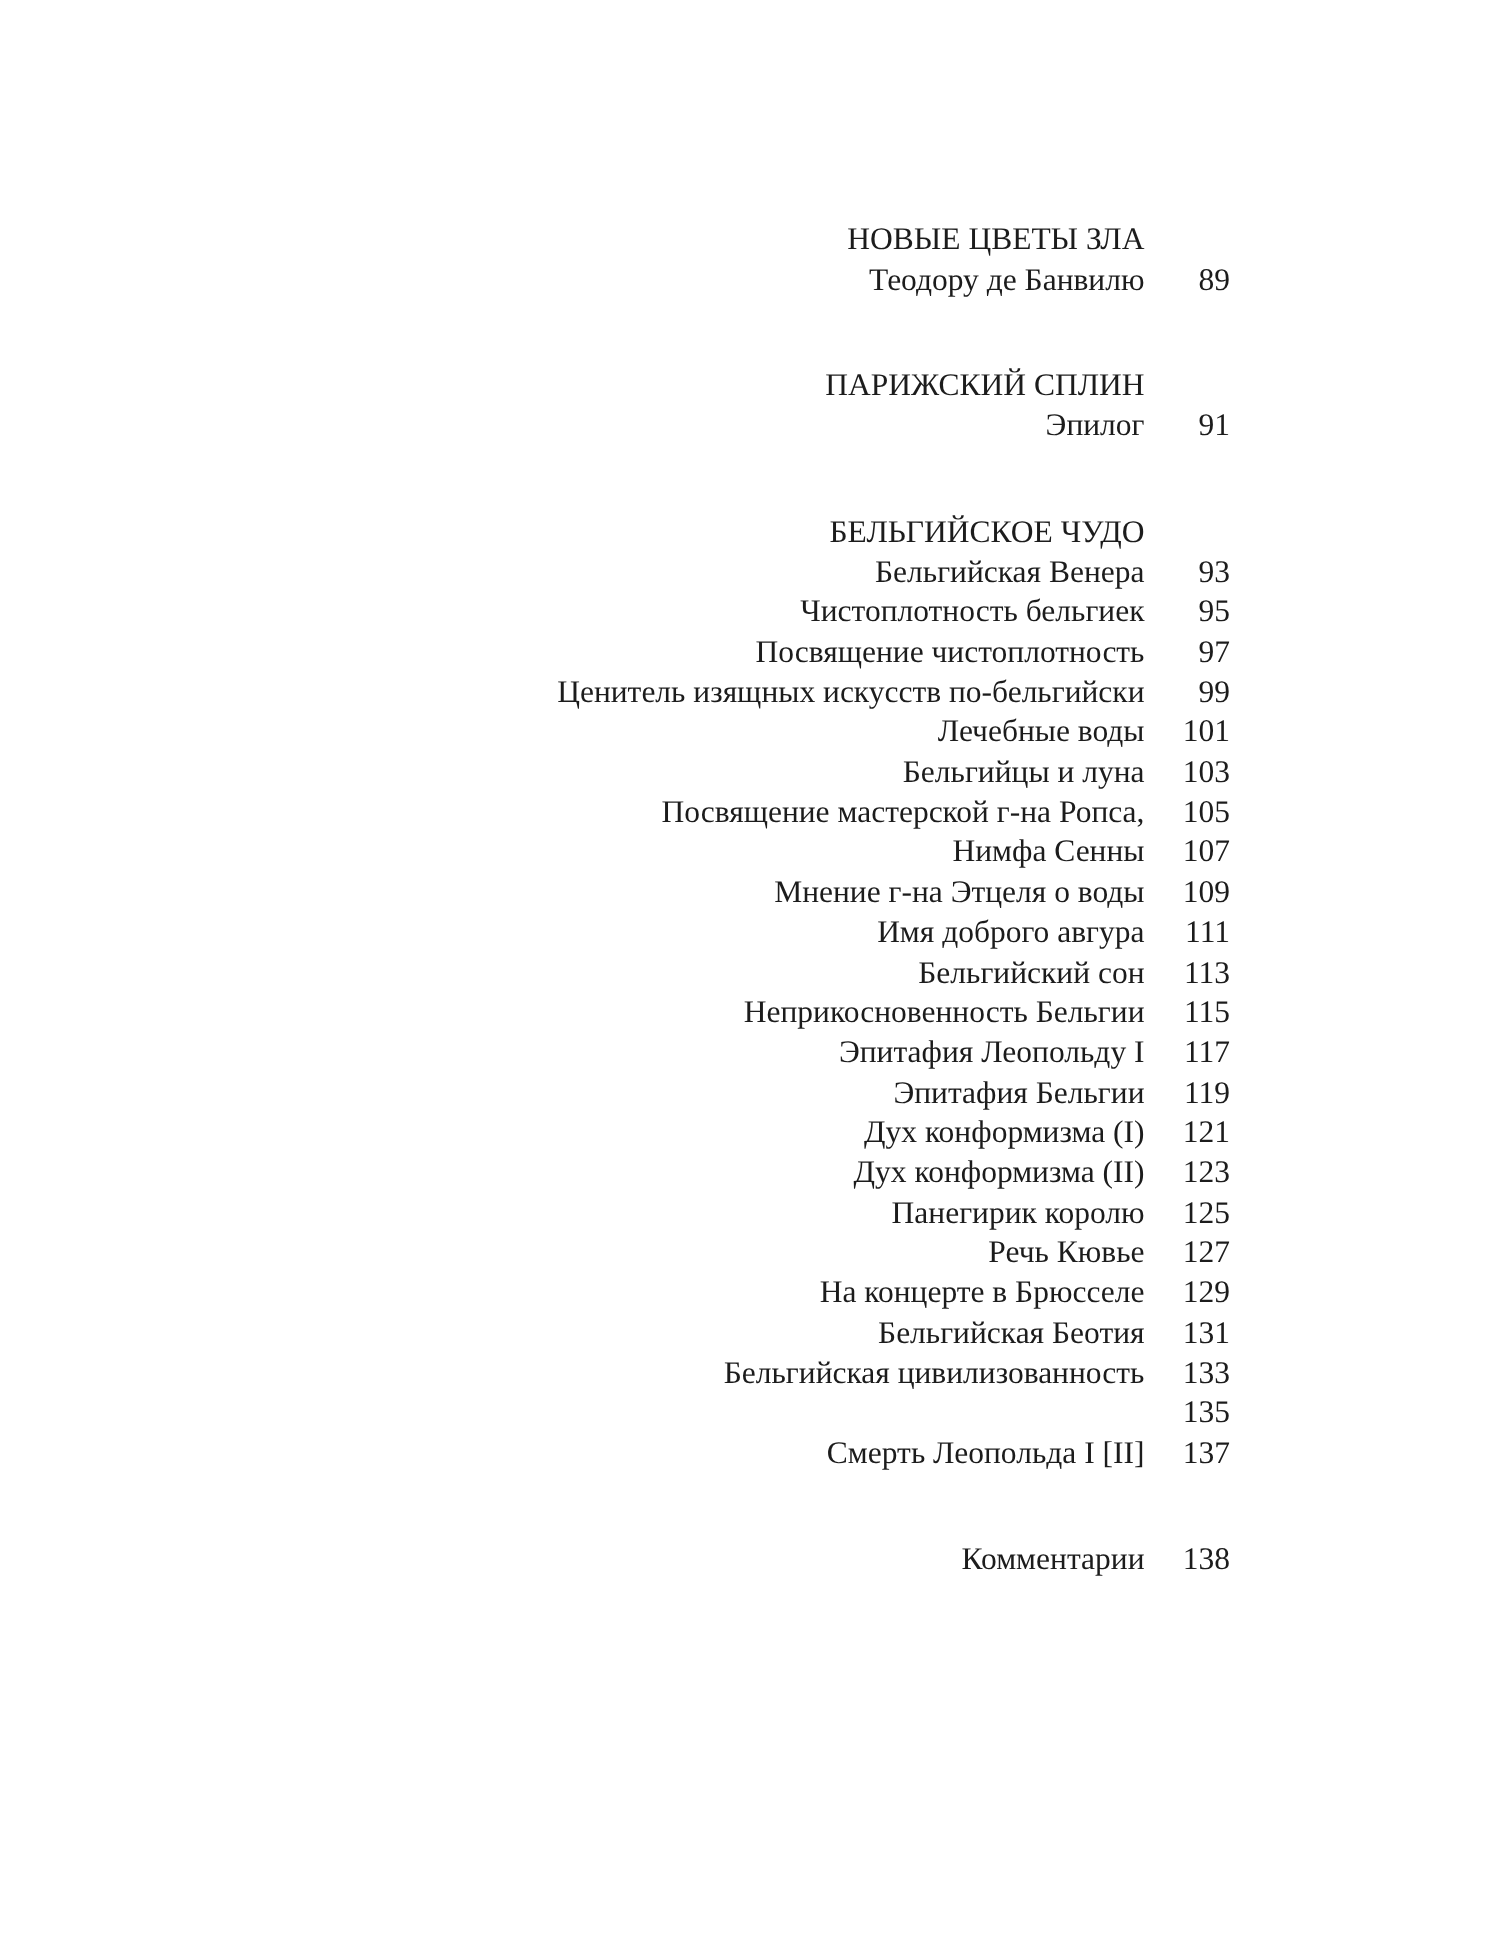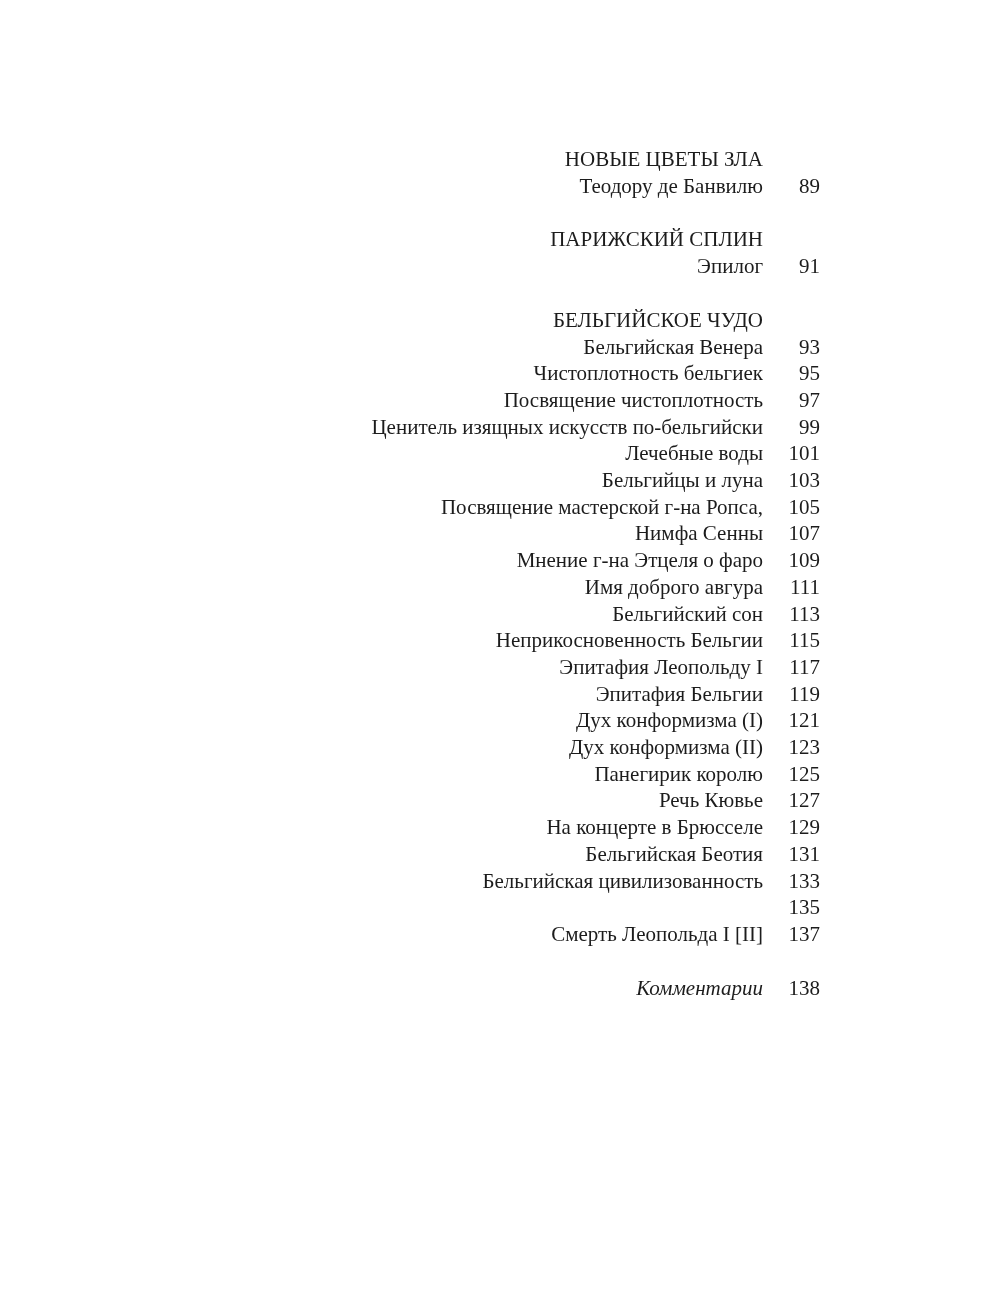--- a/index.html
+++ b/index.html
@@ -15,21 +15,21 @@
     position: relative;
     overflow: hidden;
   }
   .toc {
     position: absolute;
     top: 146px;
     right: 180px;
     width: 680px;
   }
   .toc-section {
-    margin-top: 27px;
+    margin-top: 44px;
   }
   .toc-section:first-child {
     margin-top: 0;
   }
   .toc-row {
     display: flex;
     justify-content: flex-end;
     align-items: flex-start;
     line-height: 26.7px;
     font-size: 21px;
@@ -38,21 +38,20 @@
     text-align: right;
     white-space: nowrap;
   }
   .toc-page {
     flex: 0 0 57px;
     width: 57px;
     text-align: right;
     white-space: nowrap;
   }
   .toc-row.italic .toc-title {
-    font-style: italic;
   }
 </style>
 </head>
 <body>
 
 <div class="toc">
     <div class="toc-section">
       <div class="toc-row toc-heading">
         <span class="toc-title">НОВЫЕ ЦВЕТЫ ЗЛА</span>
         <span class="toc-page"></span>
@@ -103,21 +102,21 @@
       </div>
       <div class="toc-row">
         <span class="toc-title">Посвящение мастерской г-на Ропса,</span>
         <span class="toc-page">105</span>
       </div>
       <div class="toc-row">
         <span class="toc-title">Нимфа Сенны</span>
         <span class="toc-page">107</span>
       </div>
       <div class="toc-row">
-        <span class="toc-title">Мнение г-на Этцеля о фаро</span>
+        <span class="toc-title">Мнение г-на Этцеля о воды</span>
         <span class="toc-page">109</span>
       </div>
       <div class="toc-row">
         <span class="toc-title">Имя доброго авгура</span>
         <span class="toc-page">111</span>
       </div>
       <div class="toc-row">
         <span class="toc-title">Бельгийский сон</span>
         <span class="toc-page">113</span>
       </div>

